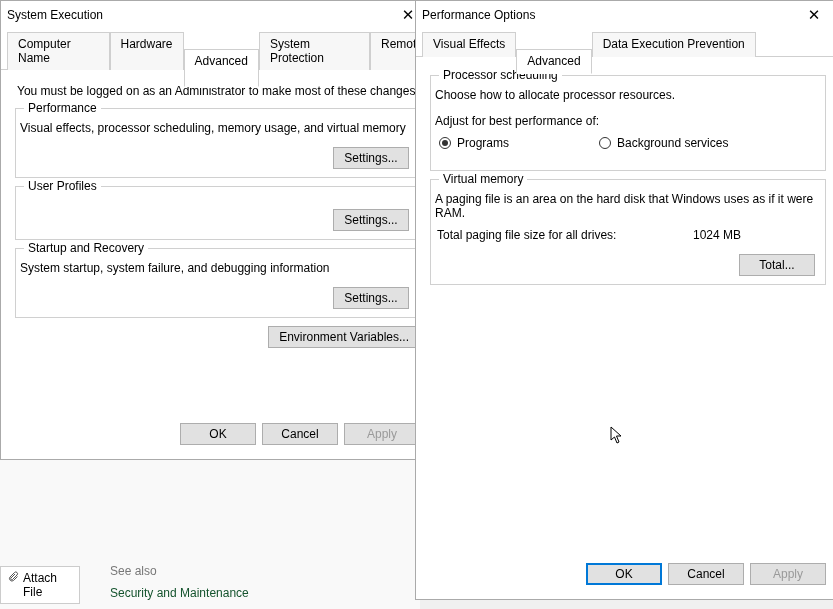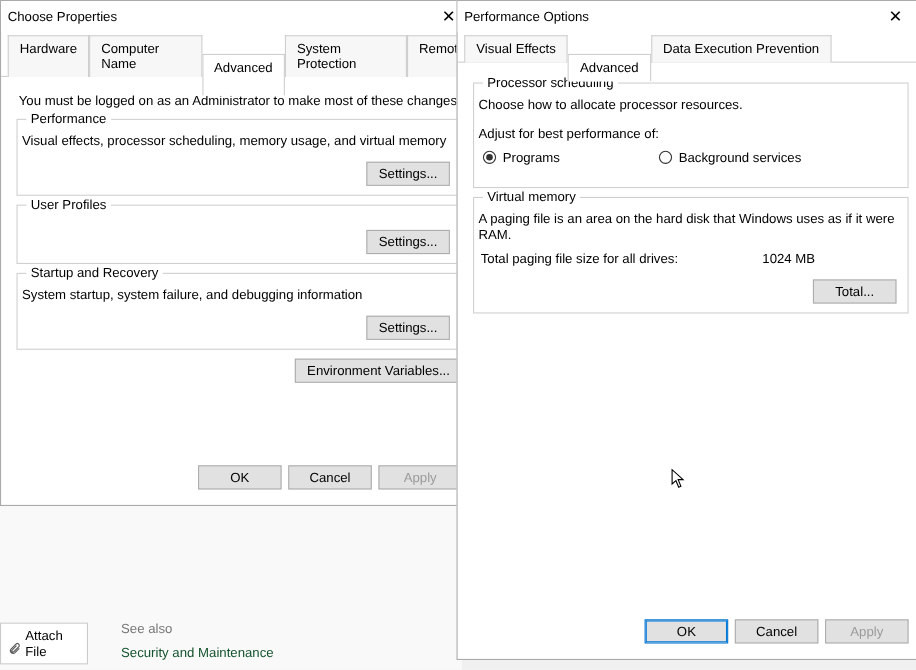--- a/index.html
+++ b/index.html
@@ -122,21 +122,21 @@
     position:absolute;
     left:300px; top:470px;
     font-size:12px;
     line-height:2.2;
   }
   .link { color:#14532d; cursor:pointer; }
   .attach {
     position:absolute; left:0; top:566px; width:80px;
     border:1px solid #ccc; padding:4px 6px; font-size:12px;
     background:#fff;
-    display:flex;align-items:flex-end;gap:4px;
+    display:flex;align-items:flex-start;gap:4px;
   }
   .seealso { color:#777; margin:8px 0 8px 0; }
   .cursor {
     position:absolute;
     width:16px;height:20px;
     pointer-events:none;
   }
 </style>
 </head>
 <body>
@@ -154,26 +154,26 @@
   <span>
     <svg width="12" height="12" viewBox="0 0 24 24" fill="none" stroke="#555" stroke-width="2">
         <path d="M21 11l-8 8a5 5 0 01-7-7l9-9a3.5 3.5 0 015 5l-9 9a2 2 0 01-3-3l8-8"></path>
       </svg>
   </span>
   <span>Attach File</span>
 </div>
 
 <div class="window" style="left:0;top:0;width:435px;height:460px;">
   <div class="titlebar">
-    <span class="titlebar-title">Choose Properties</span>
+    <span class="titlebar-title">System Execution</span>
     <span class="close-x">✕</span>
   </div>
   <div class="tabstrip">
+    <div class="tab">Computer Name</div>
     <div class="tab">Hardware</div>
-    <div class="tab">Computer Name</div>
     <div class="tab active">Advanced</div>
     <div class="tab">System Protection</div>
     <div class="tab">Remote</div>
   </div>
   <div class="body">
     <div class="intro">You must be logged on as an Administrator to make most of these changes.</div>
 
     <div class="group">
       <span class="group-title">Performance</span>
       <div class="group-text">Visual effects, processor scheduling, memory usage, and virtual memory</div>

